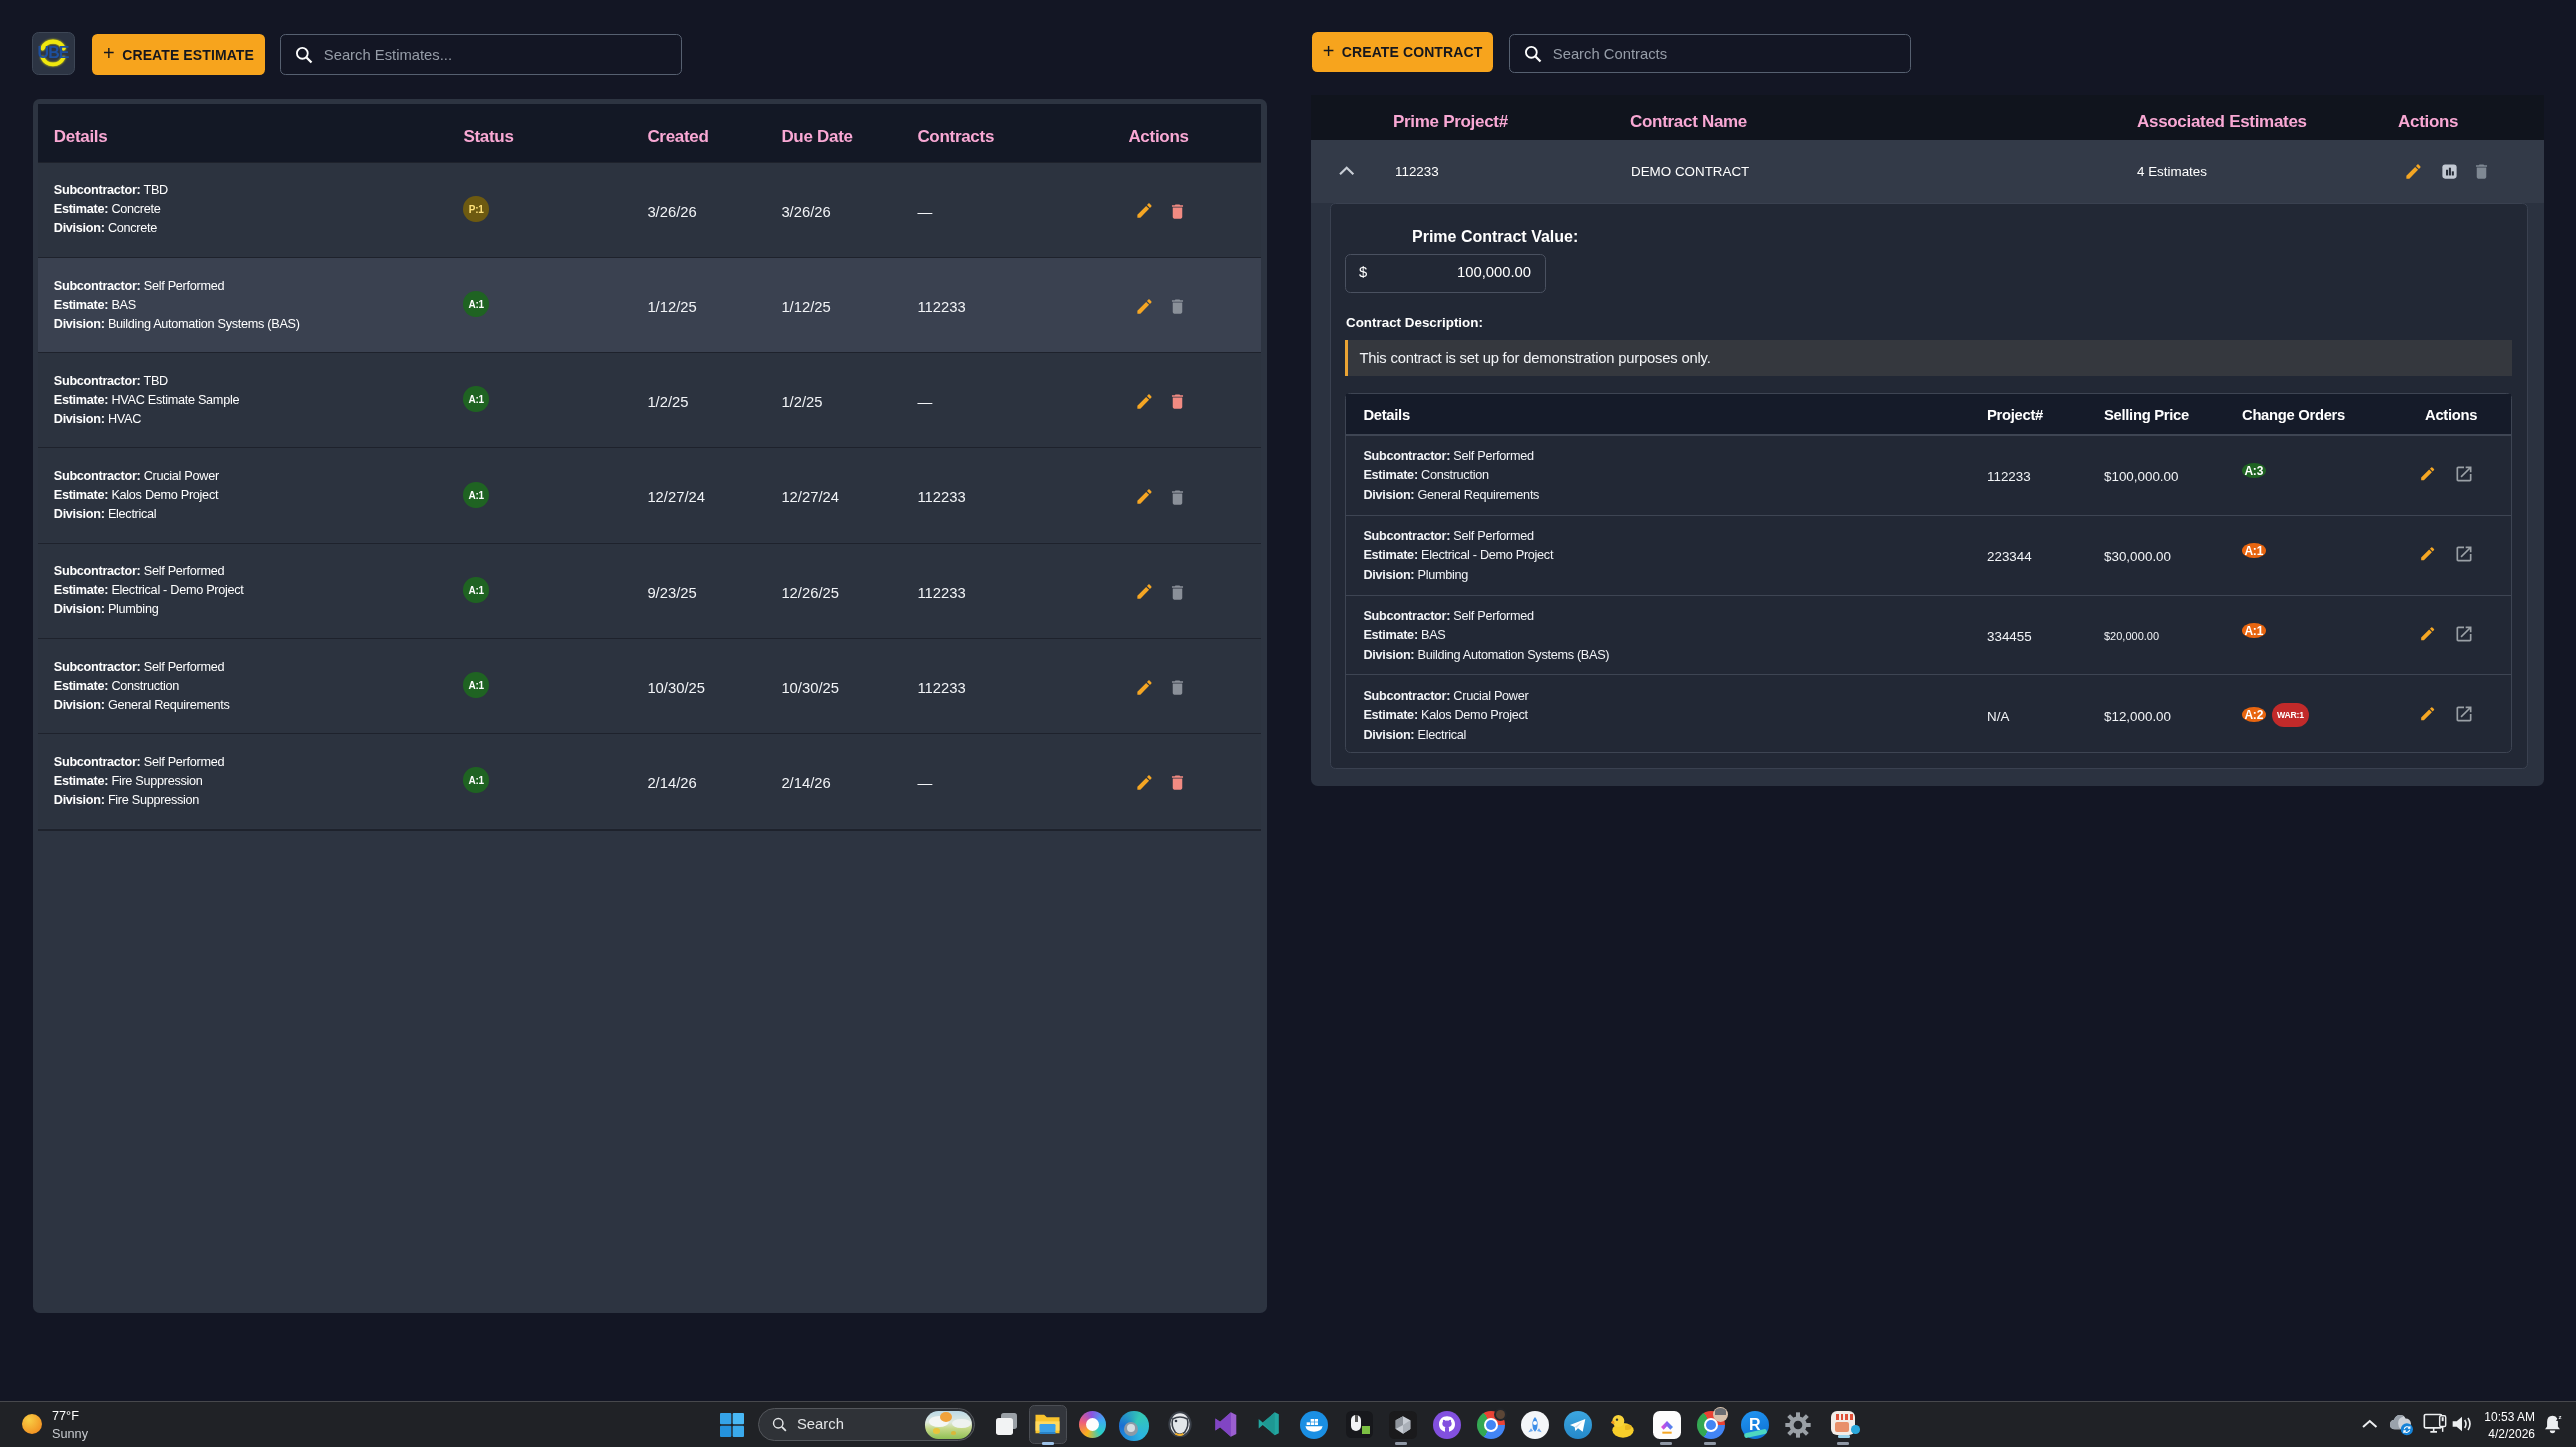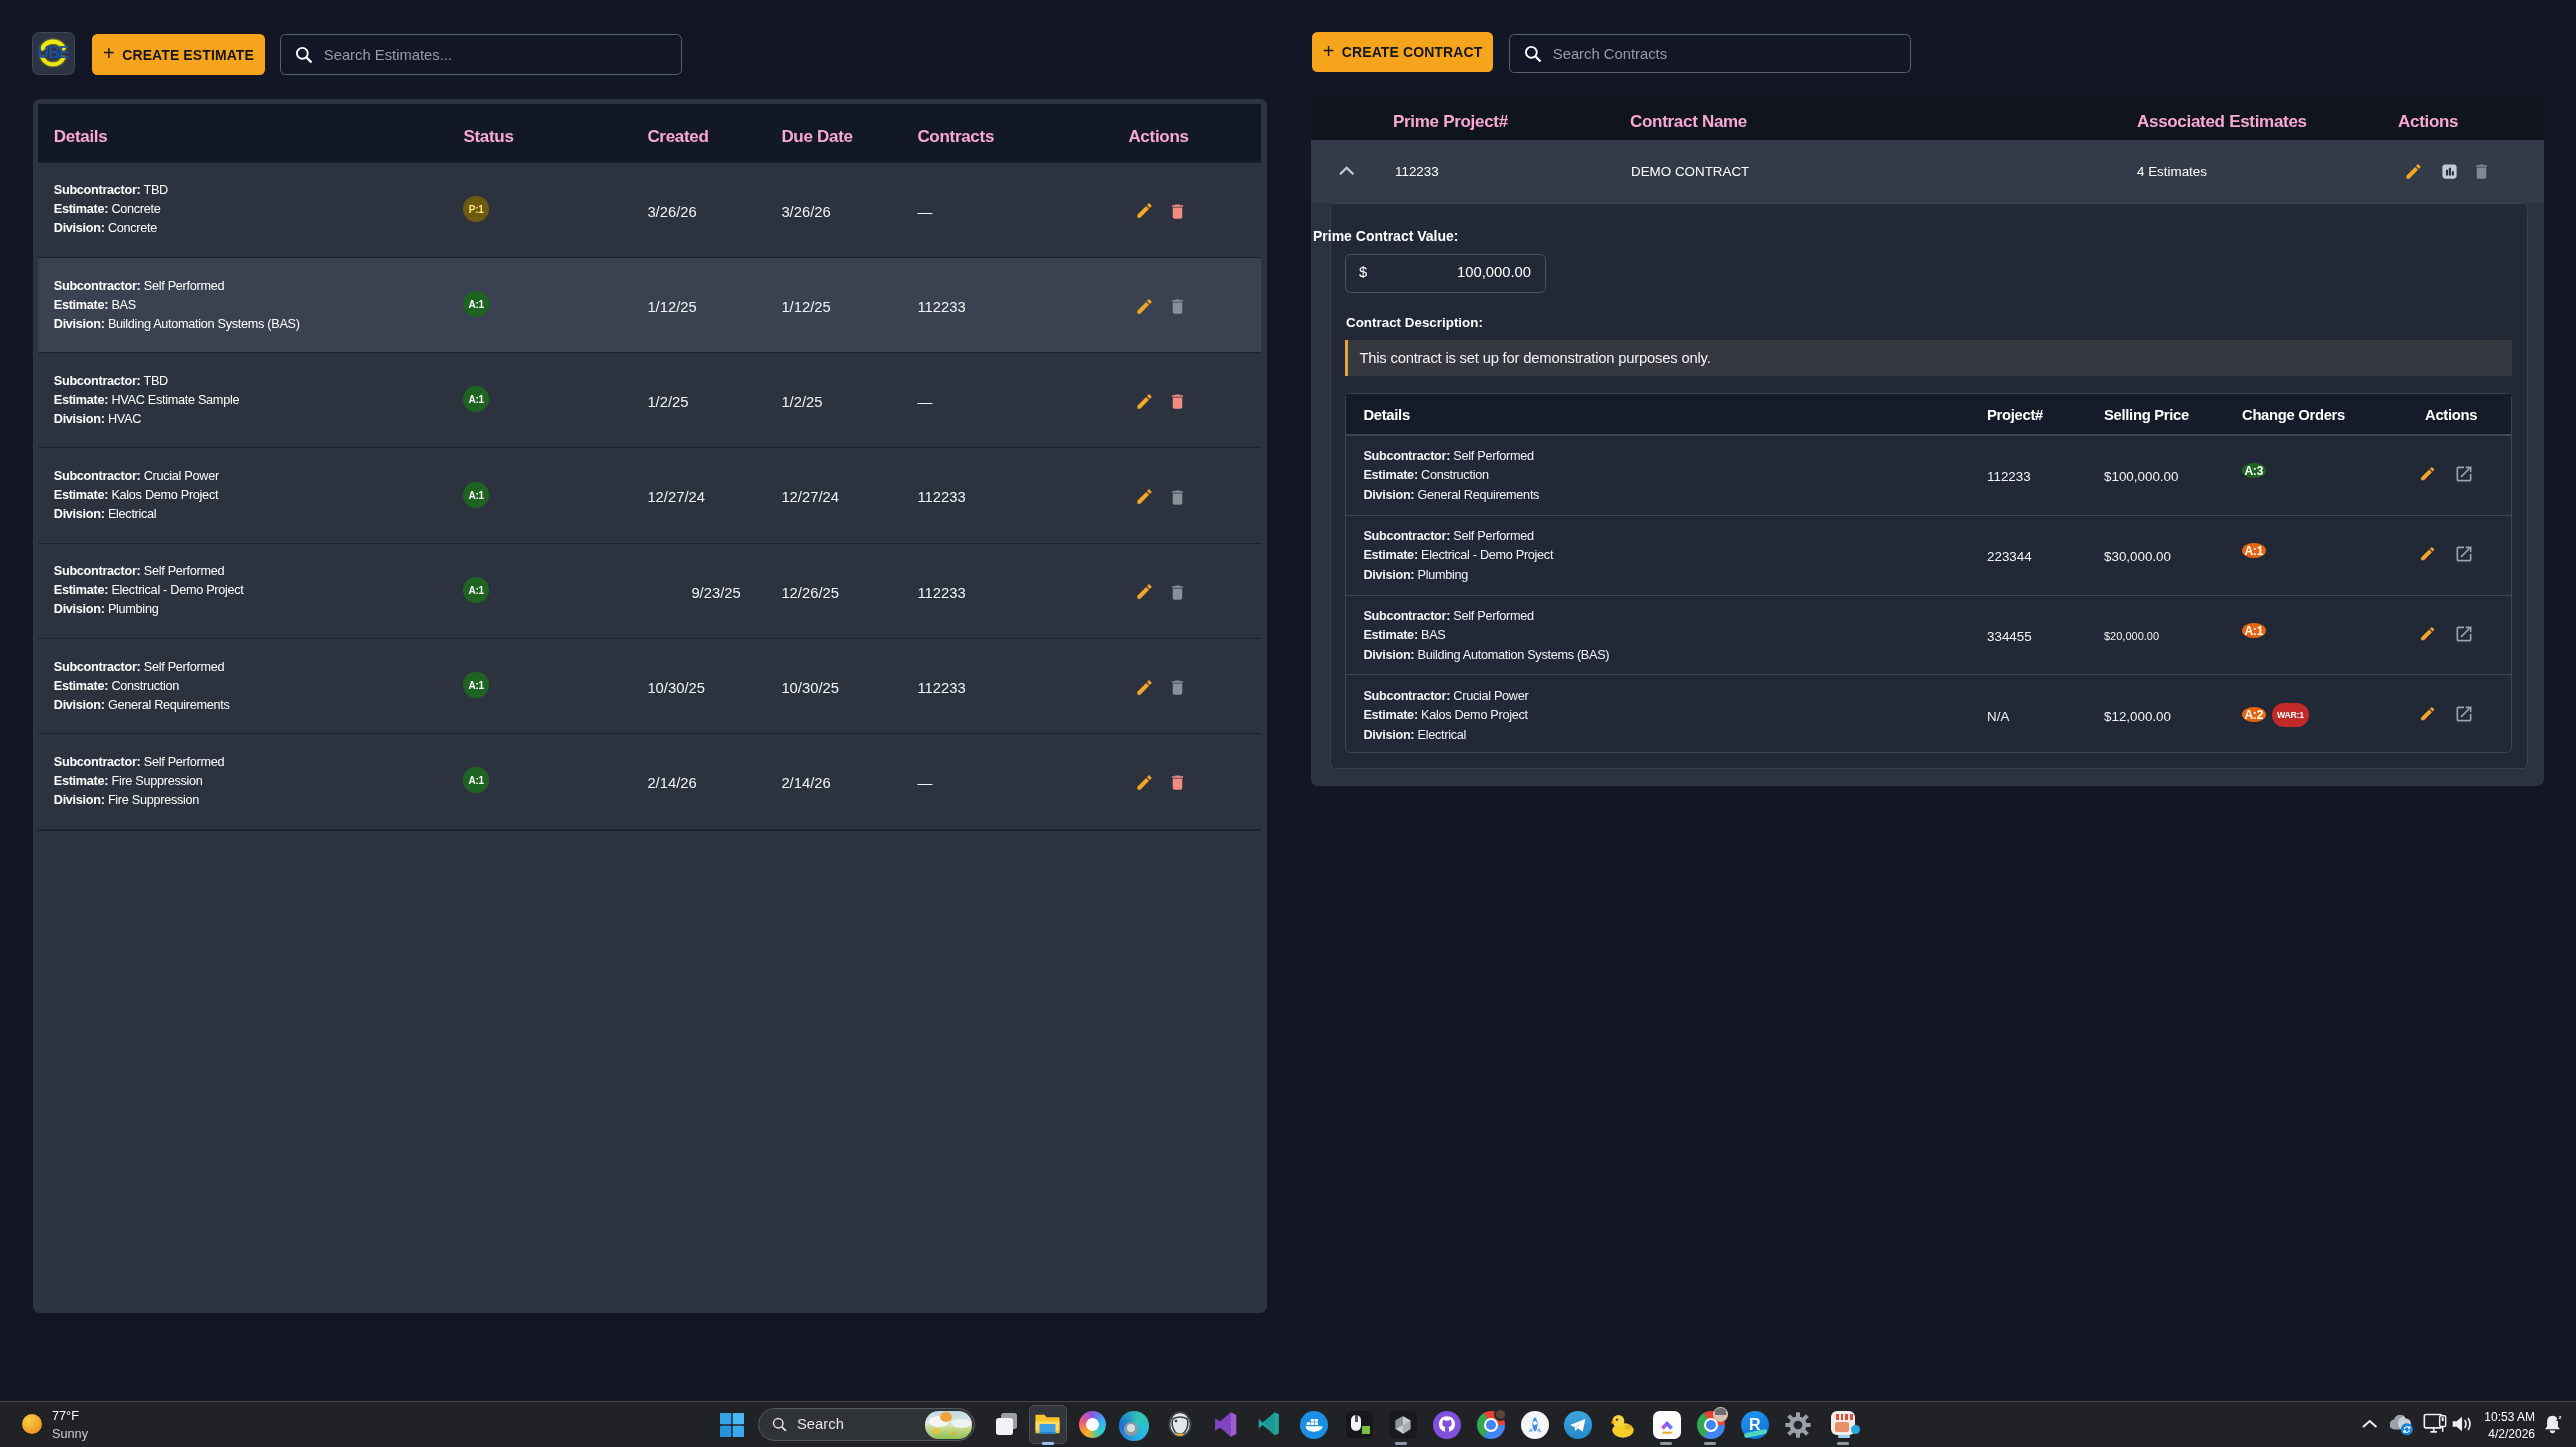--- a/index.html
+++ b/index.html
@@ -176,21 +176,21 @@
           <path fill="#8a9099" d="M6 19c0 1.1.9 2 2 2h8c1.1 0 2-.9 2-2V7H6v12zM19 4h-3.5l-1-1h-5l-1 1H5v2h14V4z"></path>
         </svg>
       </div>
 <div class="lrow" style="top:439px;"></div>
 <div class="cell details3" style="left:15.4px; top:439px; height:95px;">
         <div><span class="bold">Subcontractor:</span> Self Performed<br><span class="bold">Estimate:</span> Electrical - Demo Project<br><span class="bold">Division:</span> Plumbing</div>
       </div>
 <div class="cell" style="left:425px; top:473px;">
         <div class="badge green">A:1</div>
       </div>
-<div class="cell" style="left:609px; top:441px; height:95px;margin-left:44px;">9/23/25</div>
+<div class="cell" style="left:609px; top:441px; height:95px;">9/23/25</div>
 <div class="cell" style="left:743px; top:441px; height:95px;">12/26/25</div>
 <div class="cell" style="left:879px; top:441px; height:95px;">112233</div>
 <div class="cell" style="left:1097px; top:478px;">
         <svg width="19" height="19" viewBox="0 0 24 24">
           <path fill="#f5a623" d="M3 17.25V21h3.75L17.81 9.94l-3.75-3.75L3 17.25zM20.71 7.04c.39-.39.39-1.02 0-1.41l-2.34-2.34c-.39-.39-1.02-.39-1.41 0l-1.83 1.83 3.75 3.75 1.83-1.83z"></path>
         </svg>
       </div>
 <div class="cell" style="left:1130px; top:479px;">
         <svg width="19" height="19" viewBox="0 0 24 24">
           <path fill="#8a9099" d="M6 19c0 1.1.9 2 2 2h8c1.1 0 2-.9 2-2V7H6v12zM19 4h-3.5l-1-1h-5l-1 1H5v2h14V4z"></path>
@@ -271,21 +271,21 @@
     </div>
     <div style="position:absolute; left:68px; top:0;">
       <svg width="19" height="19" viewBox="0 0 24 24">
         <path fill="#7f8893" d="M6 19c0 1.1.9 2 2 2h8c1.1 0 2-.9 2-2V7H6v12zM19 4h-3.5l-1-1h-5l-1 1H5v2h14V4z"></path>
       </svg>
     </div>
   </div>
 
 <div class="abs rexp"></div>
 <div class="abs rcard"></div>
-<div class="abs bold" style="left:1313px; top:228px; font-size:14px;">Prime Contract Value:</div>
+<div class="abs bold" style="left:1412px; top:228px; font-size:16px;">Prime Contract Value:</div>
 <div class="abs dollarbox"></div>
 <div class="abs" style="left:1359px; top:264px; font-size:14.8px;">$</div>
 <div class="abs" style="left:1457px; top:264px; font-size:14.8px;">100,000.00</div>
 <div class="abs bold" style="left:1346px; top:315px; font-size:13.4px;">Contract Description:</div>
 <div class="abs quote">
     <span style="margin-left:11.4px; font-size:14.8px; letter-spacing:-0.2px; color:#f2f4f7;">This contract is set up for demonstration purposes only.</span>
   </div>
 
 <div class="abs itable">
   <div class="ithead"></div>

